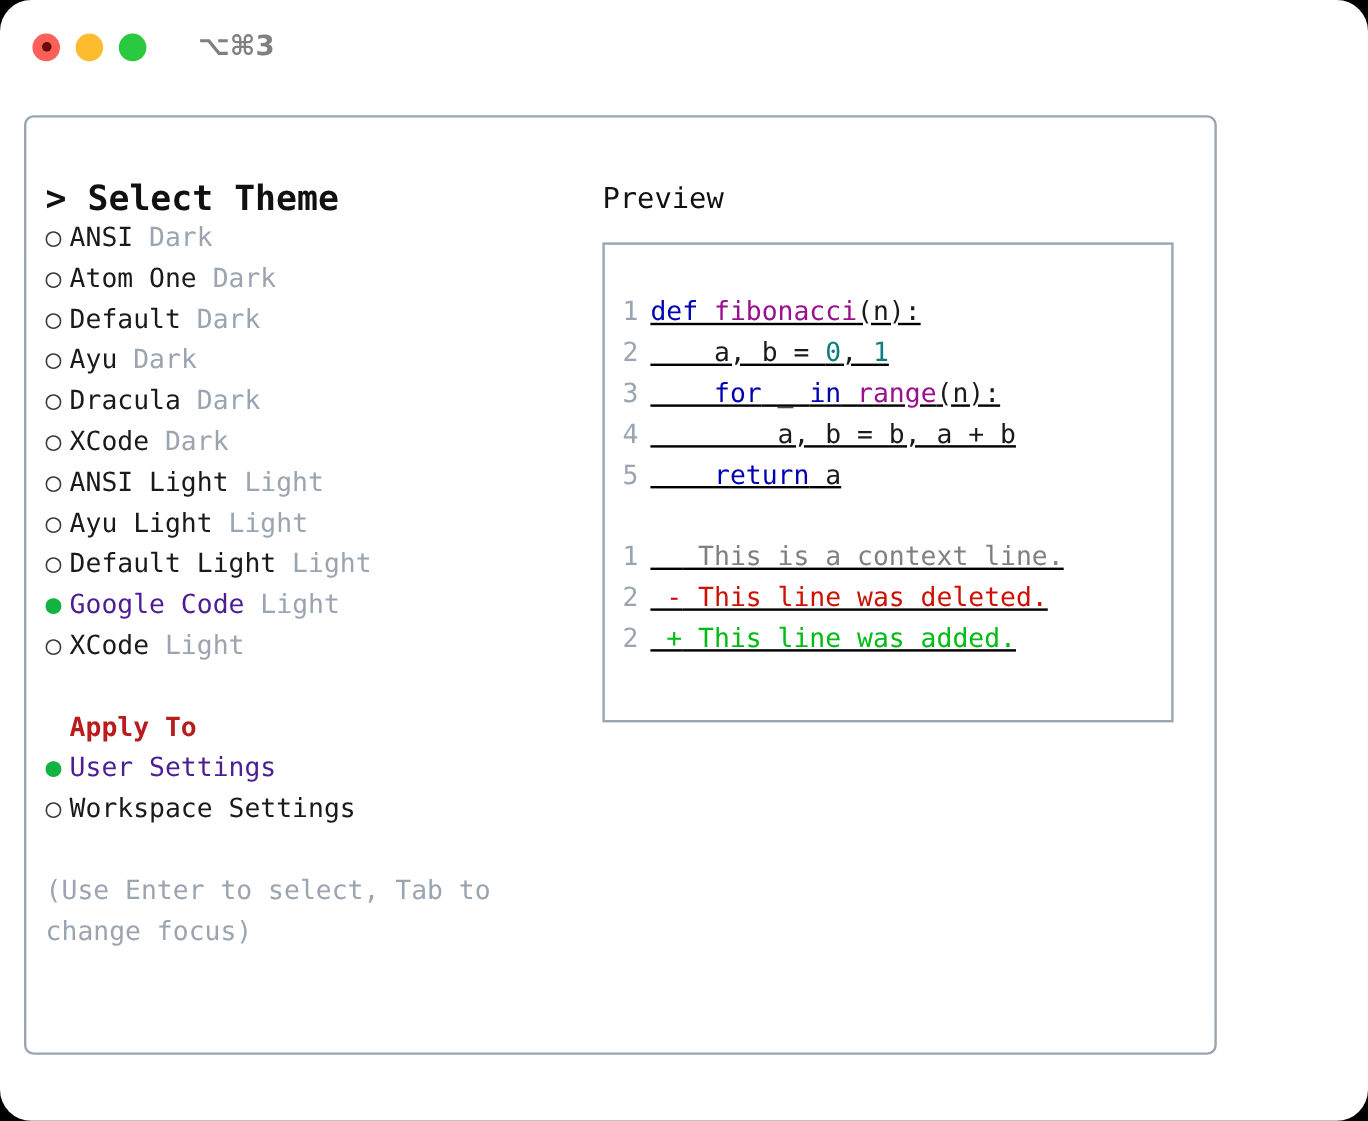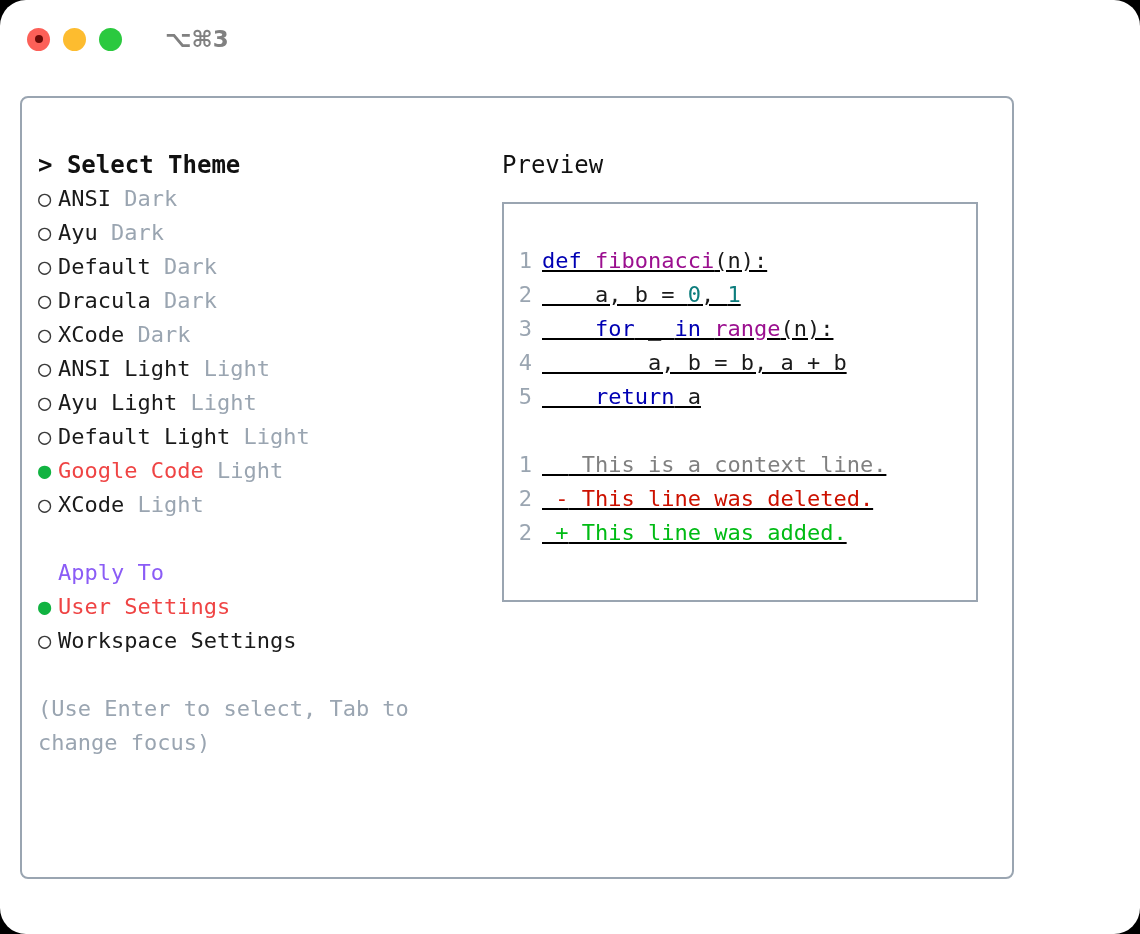--- a/index.html
+++ b/index.html
@@ -78,49 +78,50 @@
   }
 
   
   .left-col {
     position: absolute;
     left: 16px;
     top: 50px;
     width: 450px;
   }
   .header-line {
-    font-size: 24px;
+    font-size: 29px;
     font-weight: 700;
     color: #111111;
     line-height: 34px;
     white-space: pre;
   }
   .opt-row {
     font-size: 22px;
     line-height: 34px;
     color: #1a1a1a;
     white-space: pre;
     display: block;
   }
   .bullet {
     display: inline-block;
     width: 20px;
     color: #3b3b3b;
   }
   .bullet.sel { color: #11b341; }
   .opt-label { color: #1a1a1a; }
-  .opt-row.selected .opt-label { color: #ef4444; }
+  .opt-row.selected .opt-label { color: #4c1d95; }
   .opt-variant { color: #9aa5b1; }
 
   .group-head {
     font-size: 22px;
     line-height: 34px;
-    color: #8b5cf6;
+    color: #b91c1c;
     white-space: pre;
     padding-left: 20px;
+    font-weight: bold;
   }
   .spacer-line { height: 34px; }
 
   .hint {
     font-size: 22px;
     line-height: 34px;
     color: #9aa5b1;
     width: 400px;
     white-space: pre-wrap;
     word-break: break-word;
@@ -186,22 +187,23 @@
     </div>
     <div class="shortcut">⌥⌘3</div>
   </div>
 
   <div class="panel">
 
     <div class="left-col">
       <div class="header-line">&gt; Select Theme</div>
       <div id="theme-list">
           <div class="opt-row"><span class="bullet">○</span><span class="opt-label">ANSI</span><span class="opt-variant"> Dark</span></div>
+          <div class="opt-row"><span class="bullet">○</span><span class="opt-label">Atom One</span><span class="opt-variant"> Dark</span></div>
+          <div class="opt-row"><span class="bullet">○</span><span class="opt-label">Default</span><span class="opt-variant"> Dark</span></div>
           <div class="opt-row"><span class="bullet">○</span><span class="opt-label">Ayu</span><span class="opt-variant"> Dark</span></div>
-          <div class="opt-row"><span class="bullet">○</span><span class="opt-label">Default</span><span class="opt-variant"> Dark</span></div>
           <div class="opt-row"><span class="bullet">○</span><span class="opt-label">Dracula</span><span class="opt-variant"> Dark</span></div>
           <div class="opt-row"><span class="bullet">○</span><span class="opt-label">XCode</span><span class="opt-variant"> Dark</span></div>
           <div class="opt-row"><span class="bullet">○</span><span class="opt-label">ANSI Light</span><span class="opt-variant"> Light</span></div>
           <div class="opt-row"><span class="bullet">○</span><span class="opt-label">Ayu Light</span><span class="opt-variant"> Light</span></div>
           <div class="opt-row"><span class="bullet">○</span><span class="opt-label">Default Light</span><span class="opt-variant"> Light</span></div>
           <div class="opt-row selected"><span class="bullet sel">●</span><span class="opt-label">Google Code</span><span class="opt-variant"> Light</span></div>
           <div class="opt-row"><span class="bullet">○</span><span class="opt-label">XCode</span><span class="opt-variant"> Light</span></div>
         </div>
 
       <div class="spacer-line"></div>

